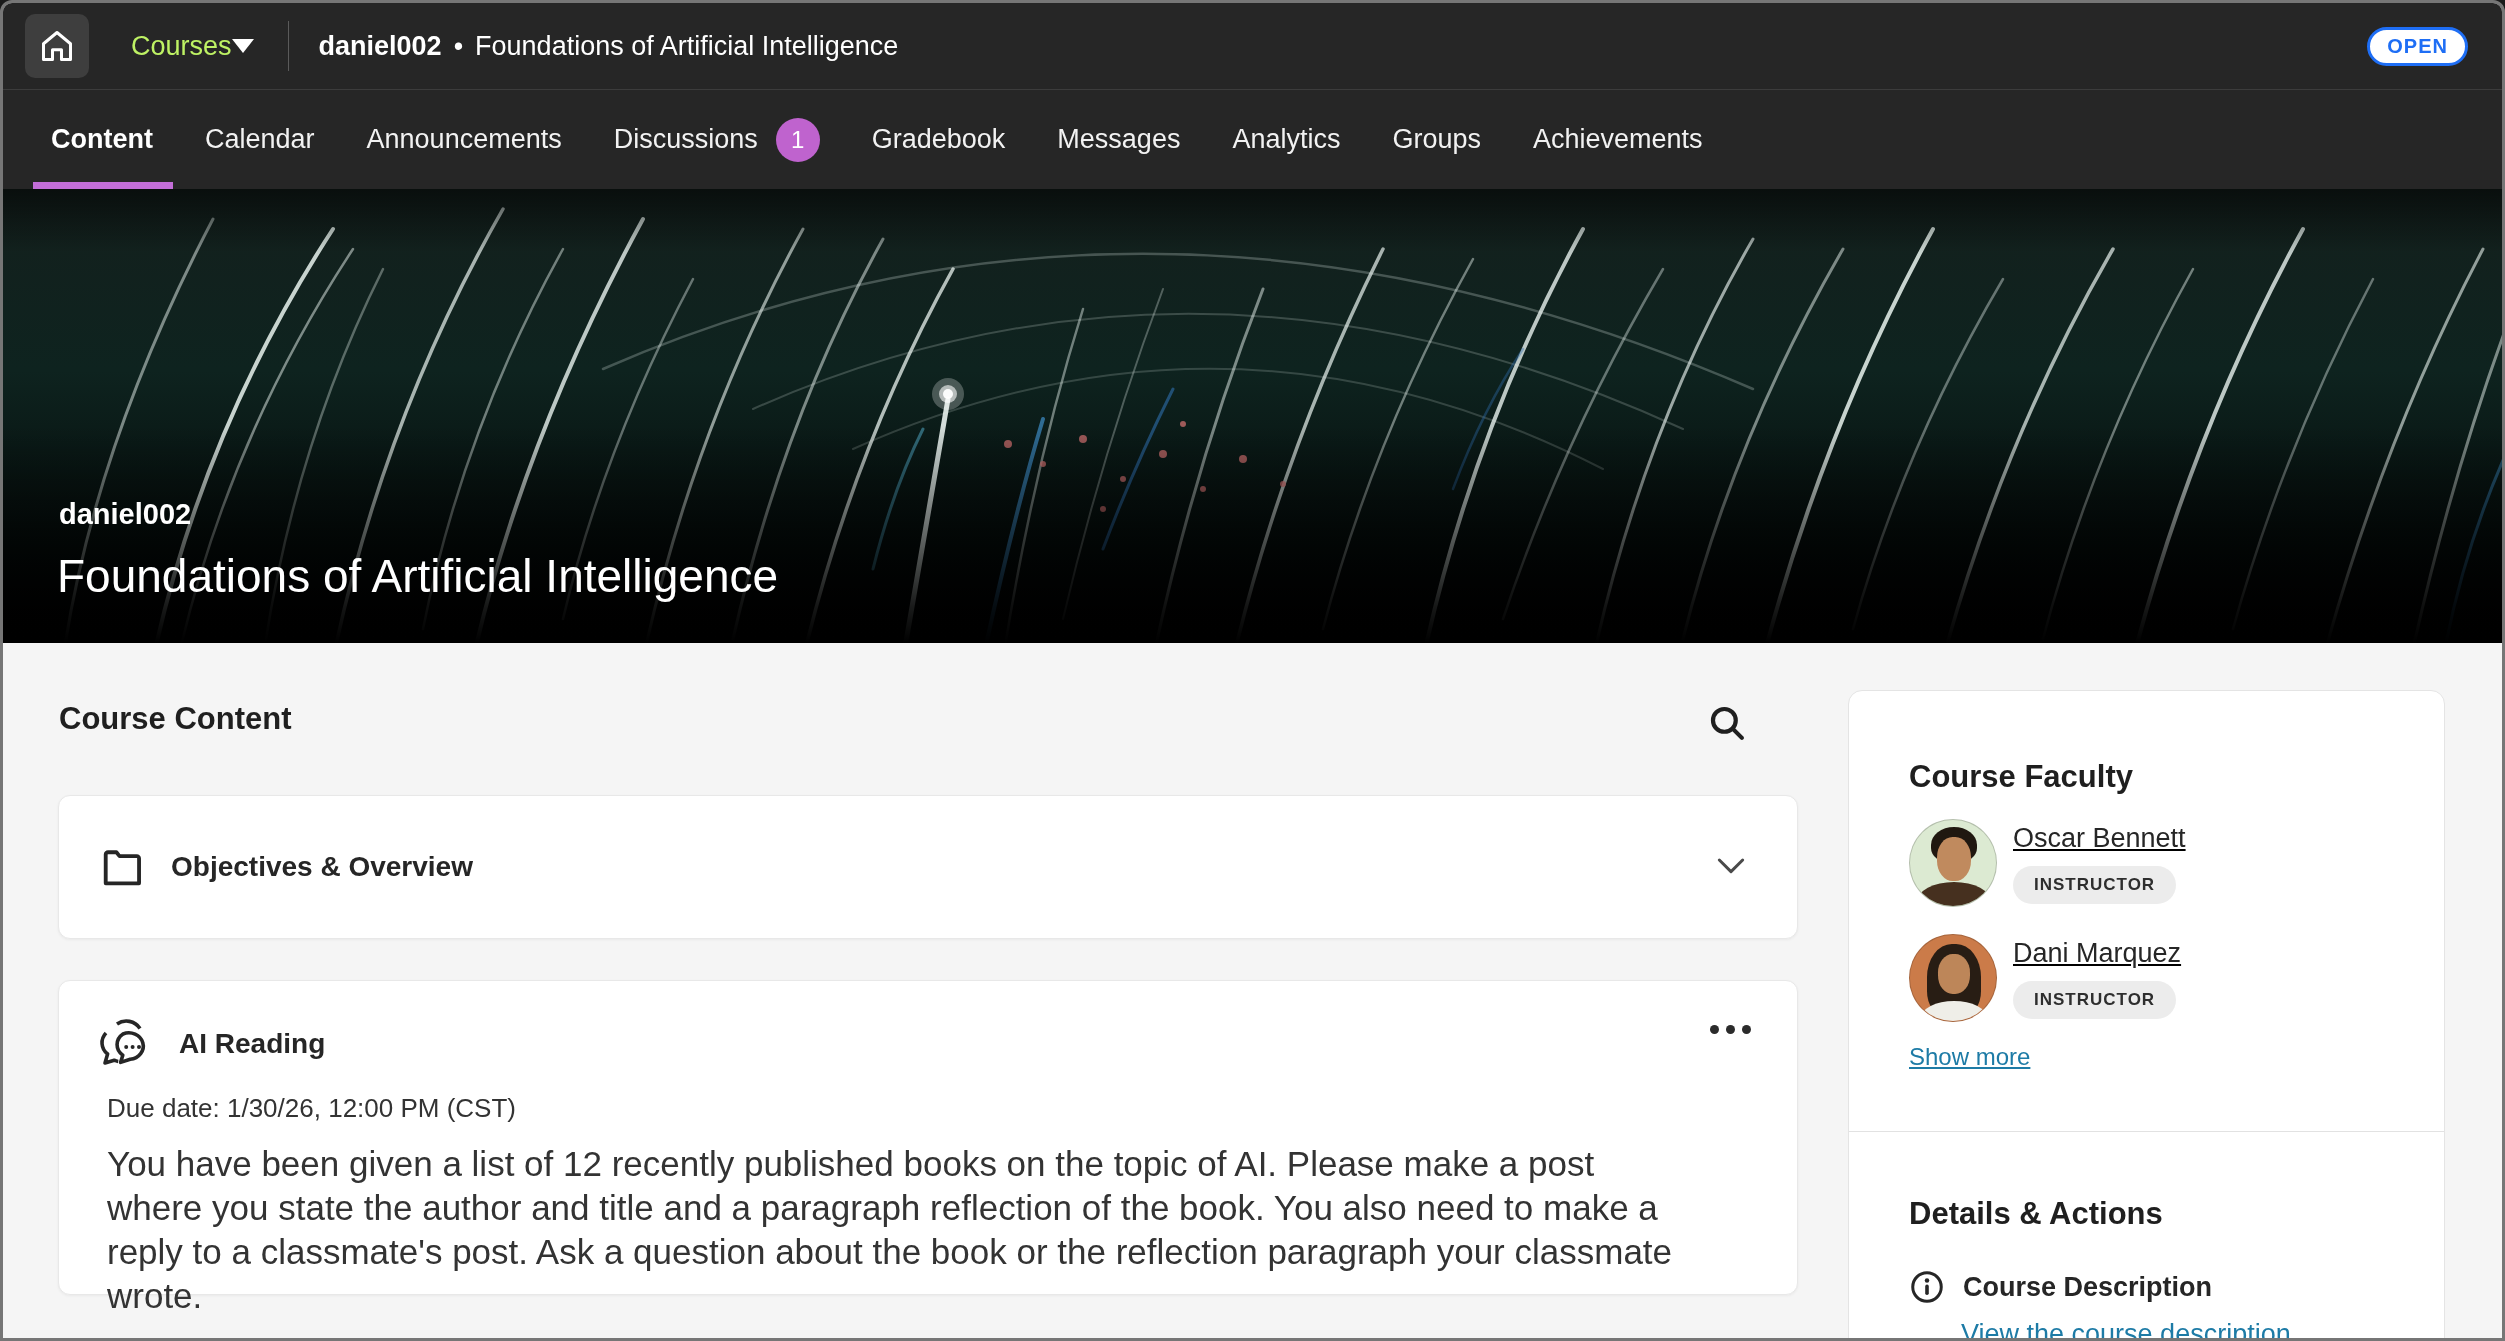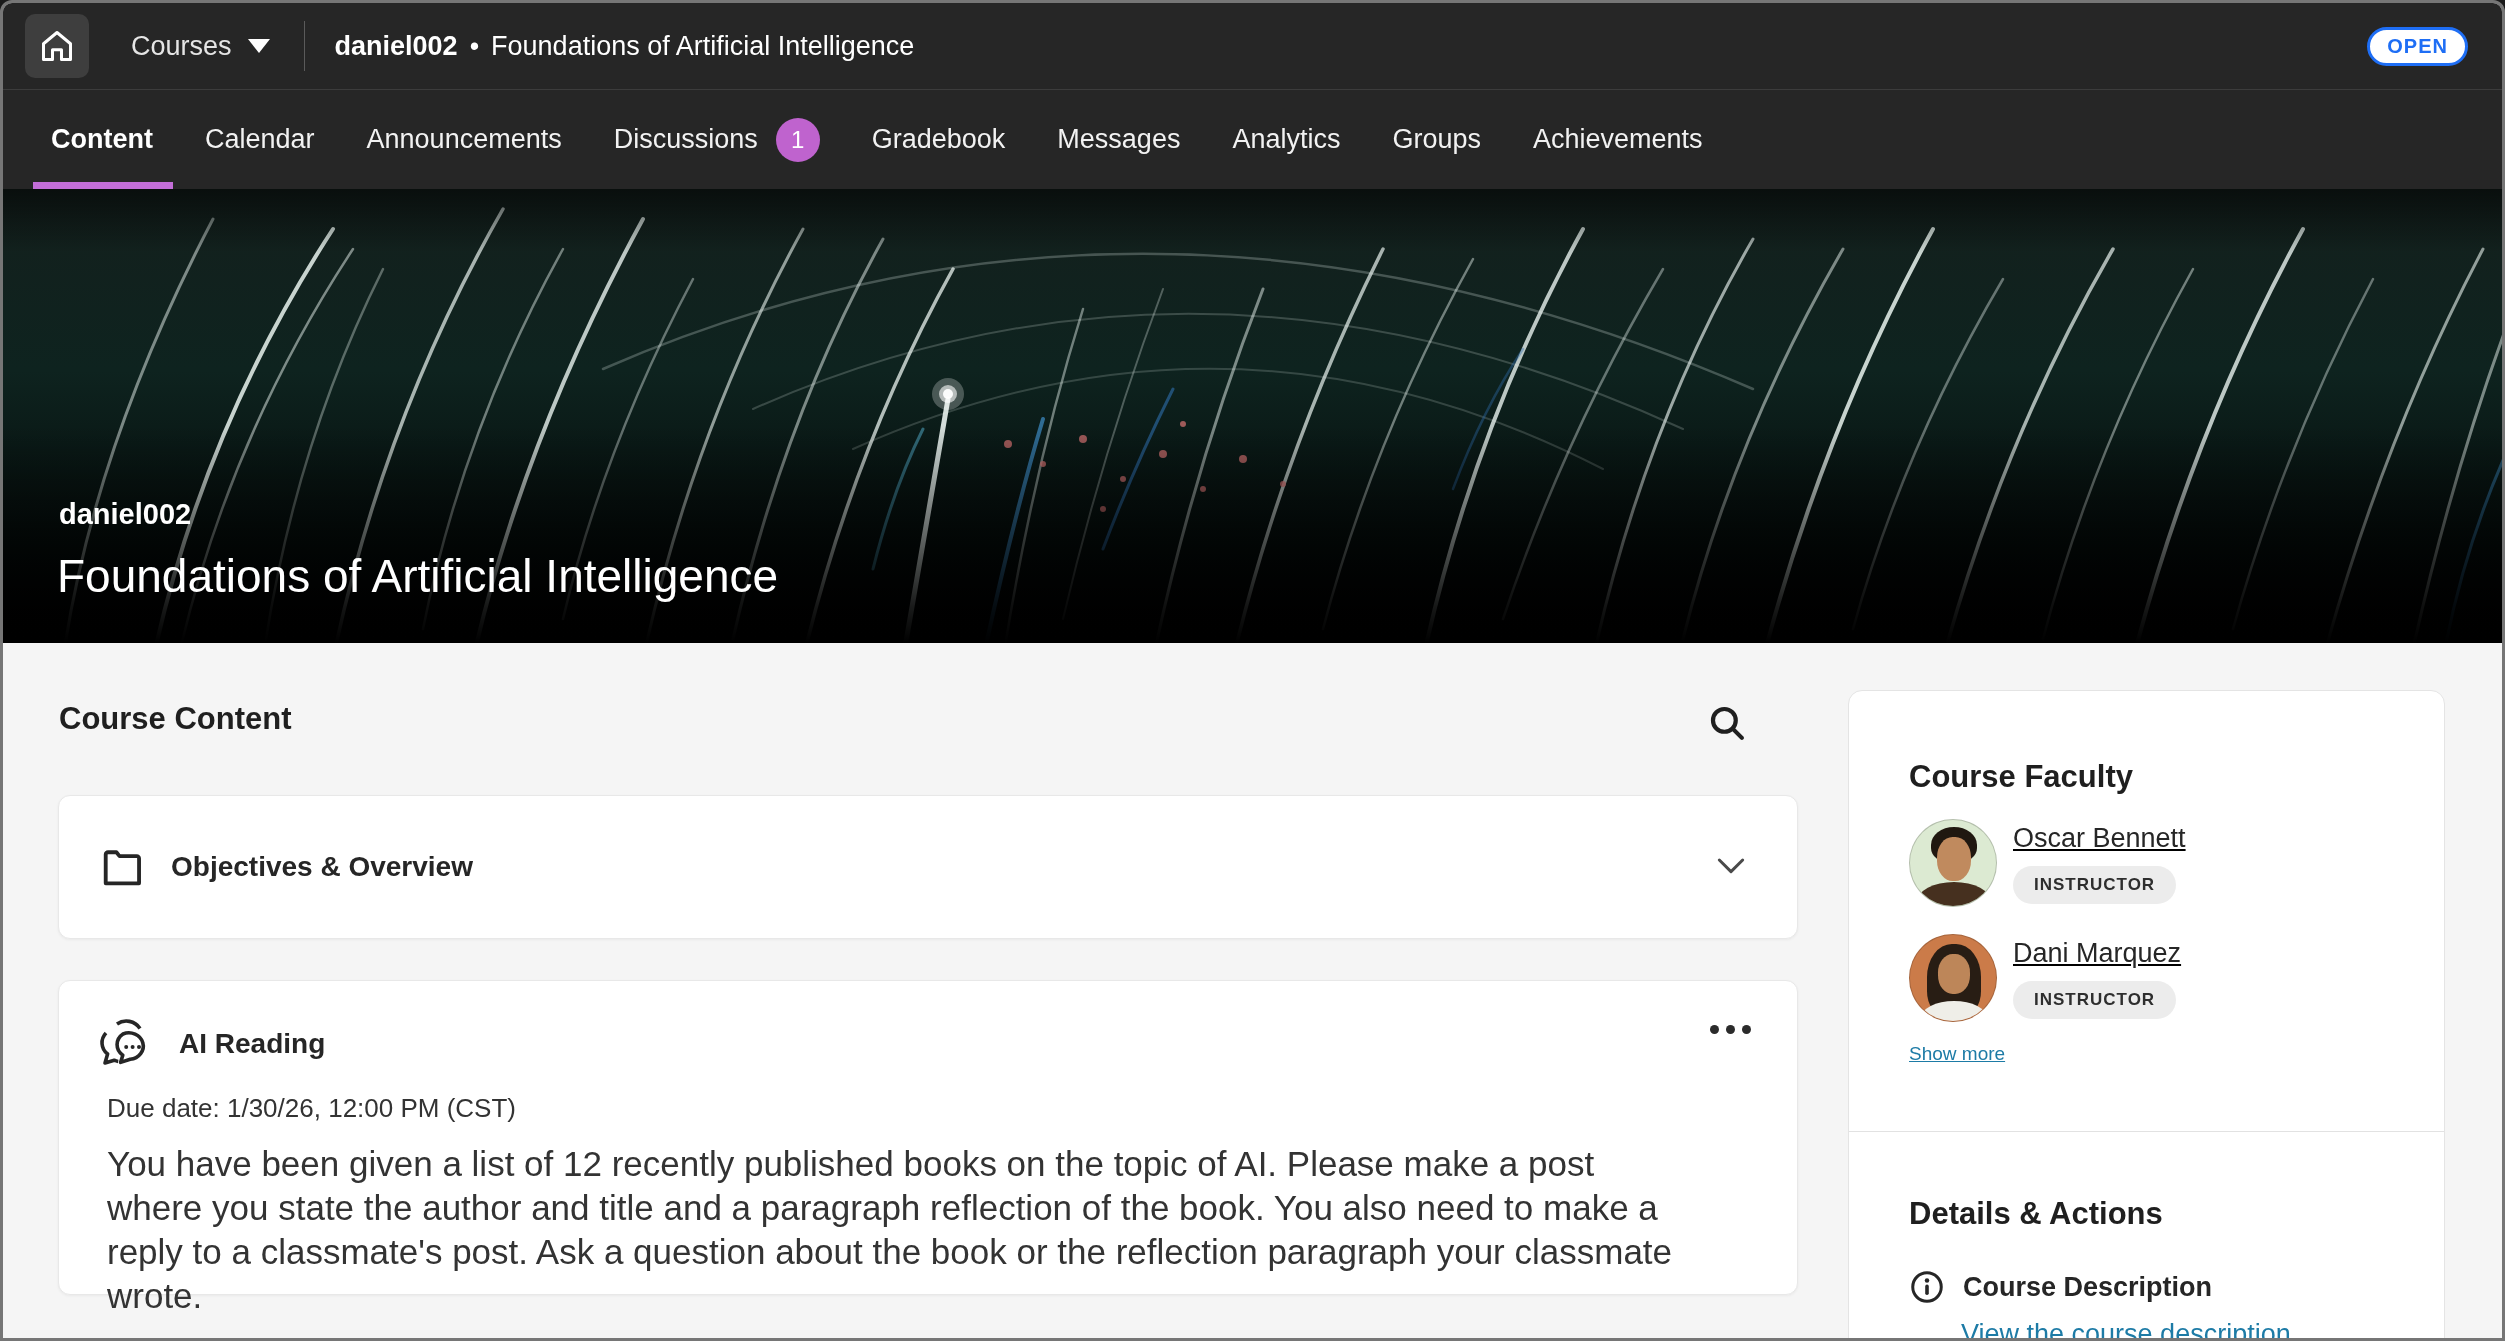--- a/index.html
+++ b/index.html
@@ -15,22 +15,22 @@
   
   .topbar {
     position:relative; height:86px; background:#262626;
     display:flex; align-items:center; padding-left:22px;
   }
   .home-btn {
     width:64px; height:64px; border-radius:10px; background:#3e3e3e;
     display:flex; align-items:center; justify-content:center; cursor:pointer;
   }
   .courses-dd {
-    display:flex; align-items:center; gap:16px; margin-left:42px;
-    color:#e5e5e5; font-size:27px; cursor:pointer;
+    display:flex; align-items:center; margin-left:42px;
+    color:#bef264; font-size:27px; cursor:pointer;
   }
   .caret-down { width:0; height:0; border-left:11px solid transparent;
     border-right:11px solid transparent; border-top:14px solid #ffffff; }
   .topbar-divider { width:1px; height:50px; background:#5a5a5a; margin:0 30px 0 34px; }
   .breadcrumb { color:#ffffff; font-size:27px; display:flex; gap:12px; align-items:center; }
   .breadcrumb .bc-id { font-weight:700; }
   .open-pill {
     position:absolute; right:34px; top:24px;
     background:#ffffff; color:#1e6ef5; border:3px solid #1e6ef5;
     border-radius:999px; font-size:20px; font-weight:700; letter-spacing:1px;
@@ -103,21 +103,21 @@
   .faculty-row { position:absolute; left:60px; display:flex; }
   .faculty-row.r1 { top:128px; }
   .faculty-row.r2 { top:243px; }
   .f-info { margin-left:16px; padding-top:4px;text-decoration:underline; }
   .f-name { font-size:27px; color:#262626; }
   .role-pill {
     display:inline-block; margin-top:12px; background:#ececec; color:#2e2e2e;
     font-size:17px; font-weight:700; letter-spacing:1px;
     padding:9px 21px; border-radius:999px;
   }
-  .show-more { position:absolute; left:60px; top:352px; font-size:19px;
+  .show-more { position:absolute; left:60px; top:352px; font-size:24px;
     color:#1d7ba6; text-decoration:underline; cursor:pointer; }
   .sb-divider { position:absolute; left:0; right:0; top:440px; height:1px; background:#e2e2e2; }
   .details-heading { position:absolute; left:60px; top:505px; font-size:31px; font-weight:700; color:#1f1f1f; }
   .desc-row { position:absolute; left:60px; top:578px; display:flex; align-items:center; gap:18px; }
   .desc-label { font-size:27px; font-weight:600; color:#262626; }
   .desc-link { position:absolute; left:112px; top:628px; font-size:27px;
     color:#1d7ba6; text-decoration:underline; cursor:pointer; white-space:nowrap; }
 
   
   .avatar { width:88px; height:88px; border-radius:50%; overflow:hidden;

